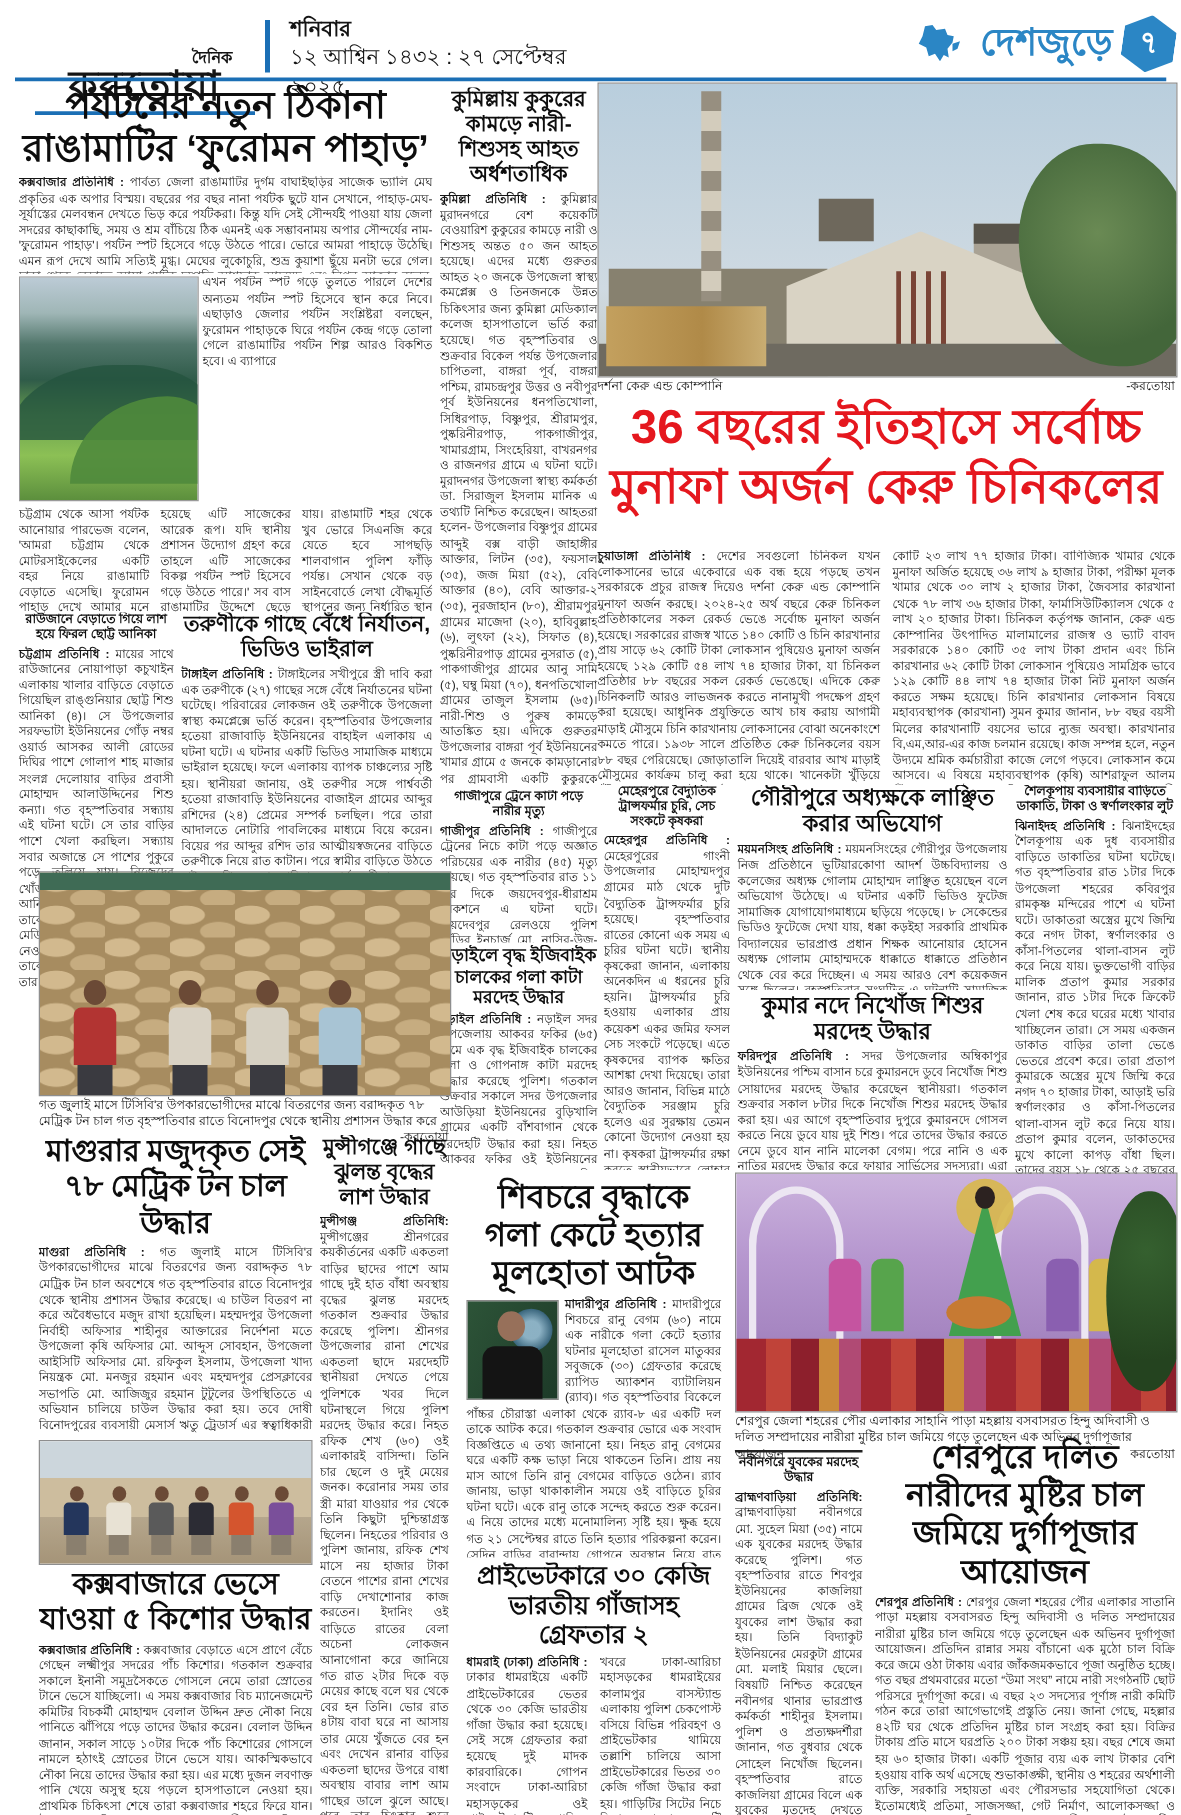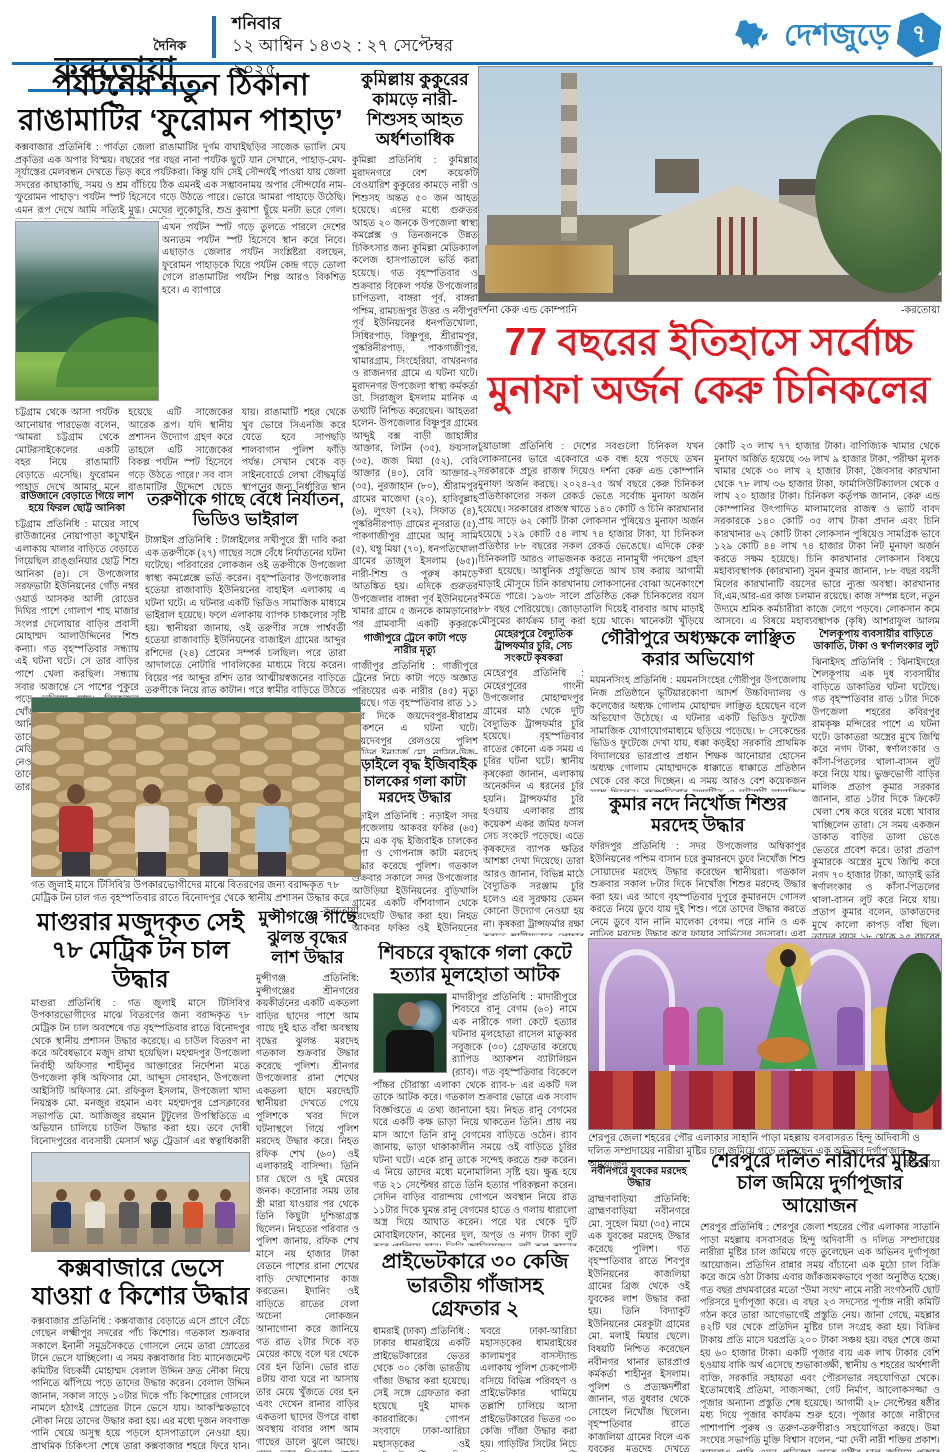--- a/index.html
+++ b/index.html
@@ -19,41 +19,41 @@
   .hexbadge{width:42px;height:46px;background:#2b86c5;color:#fff;font-size:24px;font-weight:bold;
             display:flex;align-items:center;justify-content:center;
             clip-path:polygon(50% 0,100% 25%,100% 75%,50% 100%,0 75%,0 25%);transform:rotate(8deg);}
   .header-rule{position:absolute;left:12px;top:62px;width:921px;height:3px;background:#1b6fb5;}
   
   .art{position:absolute;overflow:hidden;}
   .h{margin:0 0 4px 0;text-align:center;font-weight:bold;color:#0d0d0d;line-height:1.18;}
   .h-xl{font-size:30px;line-height:1.15;}
   .h-red{font-size:38px;line-height:1.25;color:#e5171e;}
   .h-lg{font-size:24px;font-family:Liberation Serif, serif;}
-  .h-md22{font-size:19px;}
+  .h-md22{font-size:26px;}
   .h-md{font-size:17px;}
   .h-sm{font-size:10px;}
   .h-xs{font-size:14px;}
   .body,.trow{font-size:9.5px;line-height:1.32;text-align:justify;margin:0;}
-  .dl{font-weight:normal;}
+  .dl{font-weight:bold;}
   .cols2{column-count:2;column-gap:10px;}
   .cols3{column-count:3;column-gap:9px;}
   .caption{position:absolute;font-size:10px;line-height:1.3;}
   .caption .credit{float:right;}
   .photo{position:relative;border:1px solid #8e8e8e;overflow:hidden;}
   .topline{border-top:2px solid #222;padding-top:3px;}
   
   .b-tourism{left:15px;top:68px;width:331px;height:422px;}
   .t-row1{height:78px;overflow:hidden;margin-top:2px;}
   .t-mid{display:flex;gap:3px;height:182px;margin-top:2px;overflow:hidden;}
   .t-mid .minicol{font-size:9.5px;line-height:1.32;text-align:justify;overflow:hidden;}
   .t-row3{height:92px;overflow:hidden;margin-top:3px;}
   .b-dogbites{left:352px;top:70px;width:126px;height:558px;}
   .ph-factory{position:absolute;left:478px;top:66px;width:462px;height:234px;}
-  .cap-factory{left:478px;top:303px;width:462px;height:16px;font-family:Liberation Serif, serif;}
+  .cap-factory{left:478px;top:303px;width:462px;height:16px;}
   .b-keru-head{left:478px;top:319px;width:462px;height:119px;}
   .b-keru-body{left:478px;top:440px;width:462px;height:188px;}
   .b-raozan{left:15px;top:490px;width:124px;height:300px;}
   .b-torture{left:145px;top:490px;width:201px;height:300px;}
   .b-gazipur{left:352px;top:632px;width:126px;height:122px;}
   .b-narail{left:352px;top:756px;width:126px;height:180px;}
   .b-meherpur{left:483px;top:628px;width:101px;height:308px;}
   .b-gouripur{left:590px;top:628px;width:216px;height:164px;}
   .b-kumar{left:590px;top:794px;width:216px;height:142px;}
   .b-shailkupa{left:812px;top:628px;width:128px;height:360px;}
@@ -183,21 +183,21 @@
     <div class="f-wall"></div>
     <div class="f-graffiti"></div>
     <div class="f-tree"></div>
   </div>
   <div class="caption cap-factory">
     <span>দর্শনা কেরু এন্ড কোম্পানি</span>
     <span class="credit">-করতোয়া</span>
   </div>
 
   <div class="art b-keru-head">
-    <h1 class="h h-red">77 বছরের ইতিহাসে সর্বোচ্চ মুনাফা অর্জন কেরু চিনিকলের</h1>
+    <h1 class="h h-red">36 বছরের ইতিহাসে সর্বোচ্চ মুনাফা অর্জন কেরু চিনিকলের</h1>
   </div>
   <div class="art b-keru-body">
     <p class="body cols2">
       <b class="dl">চুয়াডাঙ্গা প্রতিনিধি :</b>
       <span>দেশের সবগুলো চিনিকল যখন লোকসানের ভারে একেবারে এক বন্ধ হয়ে পড়ছে তখন সরকারকে প্রচুর রাজস্ব দিয়েও দর্শনা কেরু এন্ড কোম্পানি মুনাফা অর্জন করছে। ২০২৪-২৫ অর্থ বছরে কেরু চিনিকল প্রতিষ্ঠাকালের সকল রেকর্ড ভেঙে সর্বোচ্চ মুনাফা অর্জন হয়েছে। সরকারের রাজস্ব খাতে ১৪০ কোটি ও চিনি কারখানার প্রায় সাড়ে ৬২ কোটি টাকা লোকসান পুষিয়েও মুনাফা অর্জন হয়েছে ১২৯ কোটি ৫৪ লাখ ৭৪ হাজার টাকা, যা চিনিকল প্রতিষ্ঠার ৮৮ বছরের সকল রেকর্ড ভেঙেছে। এদিকে কেরু চিনিকলটি আরও লাভজনক করতে নানামুখী পদক্ষেপ গ্রহণ করা হয়েছে। আধুনিক প্রযুক্তিতে আখ চাষ করায় আগামী মাড়াই মৌসুমে চিনি কারখানায় লোকসানের বোঝা অনেকাংশে কমতে পারে। ১৯৩৮ সালে প্রতিষ্ঠিত কেরু চিনিকলের বয়স ৮৮ বছর পেরিয়েছে। জোড়াতালি দিয়েই বারবার আখ মাড়াই মৌসুমের কার্যক্রম চালু করা হয়ে থাকে। খানেকটা খুঁড়িয়ে খুঁড়িয়ে আখ মাড়াই কার্যক্রম কোনোভাবে শেষ করা হয়। লাগাতার যান্ত্রিক ত্রুটির কবলে পড়ে কর্মকর্তা ও কর্মচারীদের নাজেহাল হতে হয়। তবে ভিন্ন অবস্থায় রয়েছে ডিস্টিলারি কারখানা। কেননা মিলের ডিস্টিলারি বিভাগসহ অন্যান্য ৫টি ইউনিট সরকারে ১৪০ কোটি টাকা রাজস্ব দিয়ে ও চিনি কারখানার লোকসান পুষিয়ে নিট ১২৯ কোটি ৫৪ লাখ ৭৪ হাজার টাকা মুনাফা অর্জন করে সর্বকালের রেকর্ড ভেঙেছে বলে কর্তৃপক্ষ জানিয়েছে। এ বিষয়ে বাংলাদেশ চিনি ও খাদ্য শিল্প কর্পোরেশনেও বেশ সম্মানিত হয়েছেন। গতকাল শুক্রবার চিনিকলের হিসাব বিভাগ জানান, এ অর্থবছরে ডিস্টিলারি বিভাগে ফরেন লিকার উৎপাদন হয়েছে ২ লাখ ৫ হাজার ২২০ কেস, সি এস কান্ট্রি স্পিরিট উৎপাদিত হয়েছে ২৪ লাখ ৮৯ হাজার প্রুফ লিটার, ভিনেগার উৎপাদিত হয়েছে ২১ হাজার লিটার, যার বর্তমান বাজারের বিক্রয় মূল্য দাঁড়িয়েছে ১৯০ কোটি ২৩ লাখ ৭৭ হাজার টাকা। বাণিজ্যিক খামার থেকে মুনাফা অর্জিত হয়েছে ৩৬ লাখ ৯ হাজার টাকা, পরীক্ষা মূলক খামার থেকে ৩০ লাখ ২ হাজার টাকা, জৈবসার কারখানা থেকে ৭৮ লাখ ৩৬ হাজার টাকা, ফার্মাসিউটিক্যালস থেকে ৫ লাখ ২০ হাজার টাকা। চিনিকল কর্তৃপক্ষ জানান, কেরু এন্ড কোম্পানির উৎপাদিত মালামালের রাজস্ব ও ভ্যাট বাবদ সরকারকে ১৪০ কোটি ৩৫ লাখ টাকা প্রদান এবং চিনি কারখানার ৬২ কোটি টাকা লোকসান পুষিয়েও সামগ্রিক ভাবে ১২৯ কোটি ৪৪ লাখ ৭৪ হাজার টাকা নিট মুনাফা অর্জন করতে সক্ষম হয়েছে। চিনি কারখানার লোকসান বিষয়ে মহাব্যবস্থাপক (কারখানা) সুমন কুমার জানান, ৮৮ বছর বয়সী মিলের কারখানাটি বয়সের ভারে ন্যুব্জ অবস্থা। কারখানার বি,এম,আর-এর কাজ চলমান রয়েছে। কাজ সম্পন্ন হলে, নতুন উদ্যমে শ্রমিক কর্মচারীরা কাজে লেগে পড়বে। লোকসান কমে আসবে। এ বিষয়ে মহাব্যবস্থাপক (কৃষি) আশরাফুল আলম ভূঁইয়া জানান, উন্নত প্রযুক্তিতে আখ-চাষ, আখের সঙ্গে সাথী ফসল ও অধিক চিনিযুক্ত আখ রোপণের সর্বাত্মক চেষ্টা অব্যাহত রাখা হয়েছে। মহাব্যবস্থাপনা (ডিস্টিলারি) রাজিবুল হাসান জানান, ডিস্টিলারি বিভাগে অটোমেশনের মাধ্যমে উৎপাদন বাড়ানো হয়েছে এবং অত্যাধুনিক বোতল-জাত প্রক্রিয়া করায় বিক্রয় বৃদ্ধি পেয়েছে, ফলে মোটা অংকের মুনাফা অর্জিত হয়েছে। চিনিকলের ব্যবস্থাপনা পরিচালক মো.রব্বিক হাসান (এফ সি এম এ) জানান, ১৯৩৮ সালে কেরু কোম্পানিটি স্থাপিত হওয়ার পর এই প্রথম মিলটি মোটা অংকের টাকার লাভের মুখ দেখলো, যা এলাকাবাসী সংশ্লিষ্ট কর্মকর্তা কর্মচারী, আখচাষী ও সুধীজনদের অবদানে সম্ভব হয়েছে। তিনি বলেন, দেশের দক্ষিণ পশ্চিমাঞ্চলের একমাত্র অর্থনৈতিক চালিকা শক্তি কেরু চিনিকলকে অধিক লাভের মুখ দেখাতে বেশি বেশি আখ চাষের বিকল্প নেই।</span>
     </p>
   </div>
 
   <div class="art b-raozan">
     <h2 class="h h-sm">রাউজানে বেড়াতে গিয়ে লাশ হয়ে ফিরল ছোট্ট আনিকা</h2>

